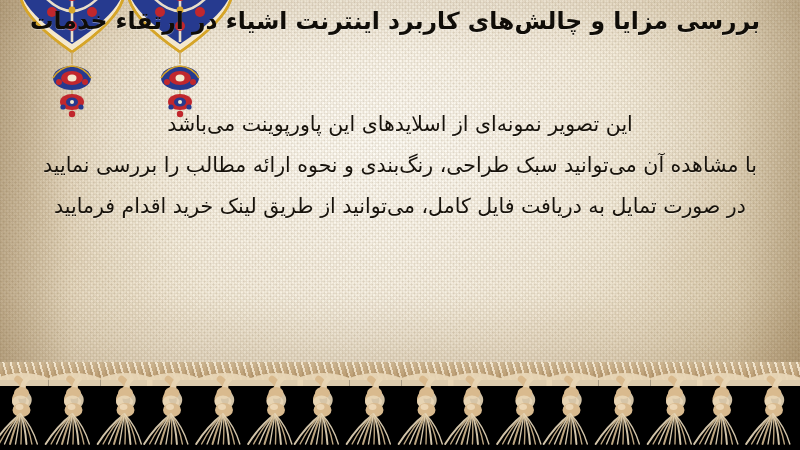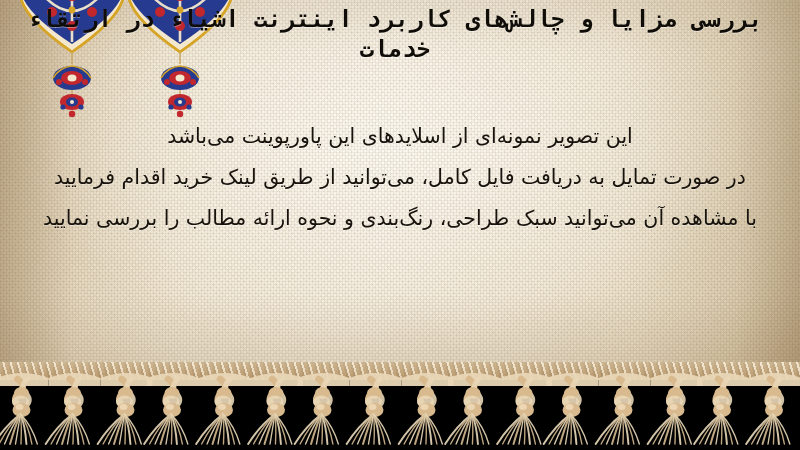--- a/index.html
+++ b/index.html
@@ -104,39 +104,38 @@
   .motif-b { left: 122px; }
 
   
   .title-block {
     position: absolute;
     left: 0;
     top: 6px;
     width: 790px;
     text-align: center;
     direction: rtl;
-    font-family: Liberation Mono, monospace;
   }
   .title-line {
     display: block;
     font-size: 23.5px;
     font-weight: bold;
     line-height: 30px;
     color: #100d08;
     letter-spacing: 0px;
     text-shadow: 0 1px 0 rgba(255,255,255,0.35);
   }
   .title-line.l1 { padding-right: 0px; }
   .title-line.l2 { }
 
   
   .body-block {
     position: absolute;
     left: 0;
-    top: 116px;
+    top: 104px;
     width: 800px;
     text-align: center;
     direction: rtl;
   }
   .body-line {
     display: block;
     font-size: 20.5px;
     line-height: 41px;
     color: #17120b;
     font-weight: normal;
@@ -332,22 +331,22 @@
       <circle cx="58" cy="176" r="3.2" fill="#c1272d"></circle>
     </svg>
   </div>
 
   <div class="title-block">
     <span class="title-line l1">بررسی مزایا و چالش‌های کاربرد اینترنت اشیاء در ارتقاء خدمات</span>
   </div>
 
   <div class="body-block">
     <span class="body-line">این تصویر نمونه‌ای از اسلایدهای این پاورپوینت می‌باشد</span>
+    <span class="body-line">با مشاهده آن می‌توانید سبک طراحی، رنگ‌بندی و نحوه ارائه مطالب را بررسی نمایید</span>
     <span class="body-line">در صورت تمایل به دریافت فایل کامل، می‌توانید از طریق لینک خرید اقدام فرمایید</span>
-    <span class="body-line">با مشاهده آن می‌توانید سبک طراحی، رنگ‌بندی و نحوه ارائه مطالب را بررسی نمایید</span>
   </div>
 
   <div class="fringe-zone">
     <div class="carpet-edge"></div>
     <div class="edge-braid"></div>
     <svg id="tassels" width="800" height="88" aria-hidden="true" style="position:absolute;left:0;top:0;">
         <g>
           <path d="M-3.5 16 Q22.5 6 48.5 16 L48.5 24 L-3.5 24 Z" fill="#e8d6b6" opacity="0.95"></path>
           <path d="M17.5 17 Q27.5 24 18.5 31 Q11.5 38 19.5 45" fill="none" stroke="#d9ba8e" stroke-width="6.5" stroke-linecap="round"></path>
           <path d="M27.5 17 Q18.5 25 26.5 32 Q32.5 39 24.5 46" fill="none" stroke="#e8d6b6" stroke-width="5" stroke-linecap="round" opacity="0.9"></path>

